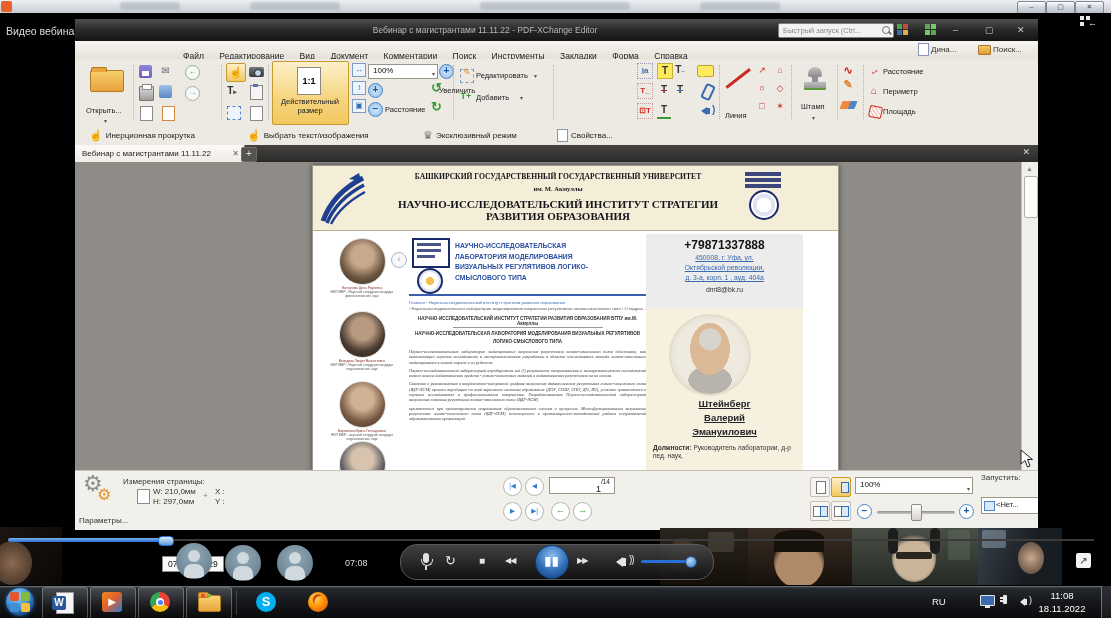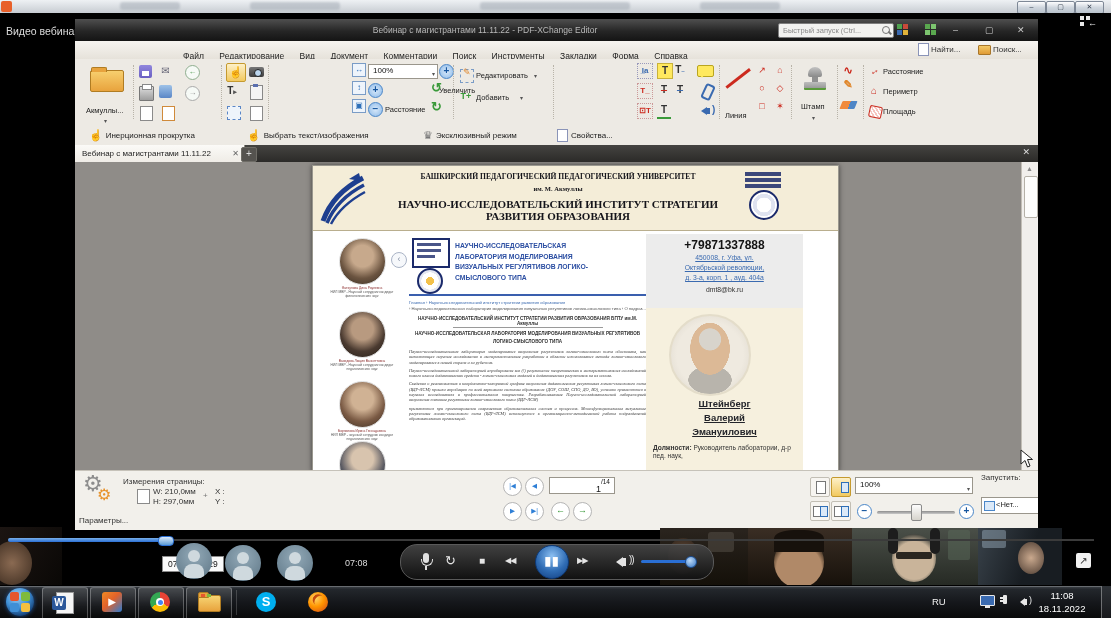--- a/index.html
+++ b/index.html
@@ -267,51 +267,55 @@
           <span class="mi">Документ</span>
           <span class="mi">Комментарии</span>
           <span class="mi">Поиск</span>
           <span class="mi">Инструменты</span>
           <span class="mi">Закладки</span>
           <span class="mi">Форма</span>
           <span class="mi">Справка</span>
         </div>
         <div class="mbtn" style="left:843px;">
           <span class="pagemini"></span>
-          <span>Найти...</span>
+          <span>Дина...</span>
         </div>
         <div class="mbtn" style="left:903px;">
           <span class="foldmini"></span>
           <span>Поиск...</span>
         </div>
       </div>
 
       <div class="a etool">
         <div class="bigbtn" style="left:4px;top:2px;width:52px;height:62px;">
           <span class="folder" style="left:10px;top:8px;"></span>
-          <span class="lbl" style="left:6px;top:44px;">Акмуллы...</span>
+          <span class="lbl" style="left:6px;top:44px;">Открыть...</span>
           <span class="dd" style="position:absolute;left:24px;top:55px;">▾</span>
         </div>
         <span class="grip" style="left:58px;"></span>
         <span class="mini floppy" style="left:64px;top:6px;"></span>
         <span class="mini" style="left:84px;top:5px;color:#667;">✉</span>
         <span class="circb" style="position:absolute;left:110px;top:6px;">←</span>
         <span class="mini printer" style="left:64px;top:27px;"></span>
         <span class="mini" style="left:84px;top:26px;background:linear-gradient(#9ec2e8,#5a86c6);border-radius:2px;"></span>
         <span class="circb gray" style="position:absolute;left:110px;top:27px;">→</span>
         <span class="pageic" style="left:65px;top:47px;"></span>
         <span class="pageic" style="left:87px;top:47px;border-color:#d08a3a;"></span>
         <span class="grip" style="left:146px;"></span>
         <span class="handbtn" style="left:151px;top:4px;">☝</span>
         <span class="camera" style="left:174px;top:8px;"></span>
         <span class="tcell" style="left:150px;top:25px;">T<span style="font-size:7px;color:#555;">▸</span></span>
         <span class="clipb" style="left:175px;top:26px;"></span>
         <span class="snap" style="left:152px;top:47px;"></span>
         <span class="pageic" style="left:175px;top:47px;"></span>
         <span class="grip" style="left:193px;"></span>
+        <div class="bigbtn on" style="left:197px;top:2px;width:75px;height:62px;">
+          <span style="position:absolute;left:24px;top:5px;width:22px;height:26px;background:#fff;border:1px solid #888;font-size:9px;font-weight:bold;line-height:26px;">1:1</span>
+          <span class="lbl2" style="left:2px;top:36px;width:70px;">Действительный размер</span>
+        </div>
         <span class="fitb" style="left:277px;top:4px;">↔</span>
         <span class="fitb" style="left:277px;top:22px;">↕</span>
         <span class="fitb" style="left:277px;top:40px;">▣</span>
         <div class="combo" style="left:293px;top:5px;width:64px;">
           <span>100%</span>
           <span class="dd">▾</span>
         </div>
         <span class="zc" style="left:364px;top:5px;">+</span>
         <span class="zc" style="left:293px;top:24px;">+</span>
         <span class="lbl" style="left:320px;top:27px;margin-left:44px;">Увеличить</span>
@@ -401,21 +405,21 @@
       <div class="a edoc">
         <div class="page">
 
           <div class="phead" style="border-bottom:1px solid #b9ae8e;">
             <svg class="a" style="left:6px;top:5px;" width="48" height="54" viewBox="0 0 48 54">
               <path d="M4 50 Q14 22 44 7" stroke="#1e3f8f" stroke-width="5" fill="none"></path>
               <path d="M8 52 Q18 28 45 14" stroke="#1e3f8f" stroke-width="3.5" fill="none"></path>
               <path d="M12 53 Q22 34 46 21" stroke="#1e3f8f" stroke-width="2.5" fill="none"></path>
               <path d="M30 8 L40 2 L42 10 Z" fill="#1e3f8f"></path>
             </svg>
-            <div class="univ" style="top:6px;font-size:7.6px;">БАШКИРСКИЙ ПЕДАГОГИЧЕСКИЙ ПЕДАГОГИЧЕСКИЙ УНИВЕРСИТЕТ</div>
+            <div class="univ" style="top:6px;font-size:7.6px;">БАШКИРСКИЙ ГОСУДАРСТВЕННЫЙ ГОСУДАРСТВЕННЫЙ УНИВЕРСИТЕТ</div>
             <div class="univ" style="top:19px;font-size:6.5px;">им. М. Акмуллы</div>
             <div class="univ" style="top:32px;font-size:11px;">НАУЧНО-ИССЛЕДОВАТЕЛЬСКИЙ ИНСТИТУТ СТРАТЕГИИ РАЗВИТИЯ ОБРАЗОВАНИЯ</div>
             <div class="emb">
               <span class="bar" style="top:2px;"></span>
                 <span class="bar" style="top:8px;"></span>
                 <span class="bar" style="top:14px;"></span>
               <span class="ring"></span>
             </div>
           </div>
 

